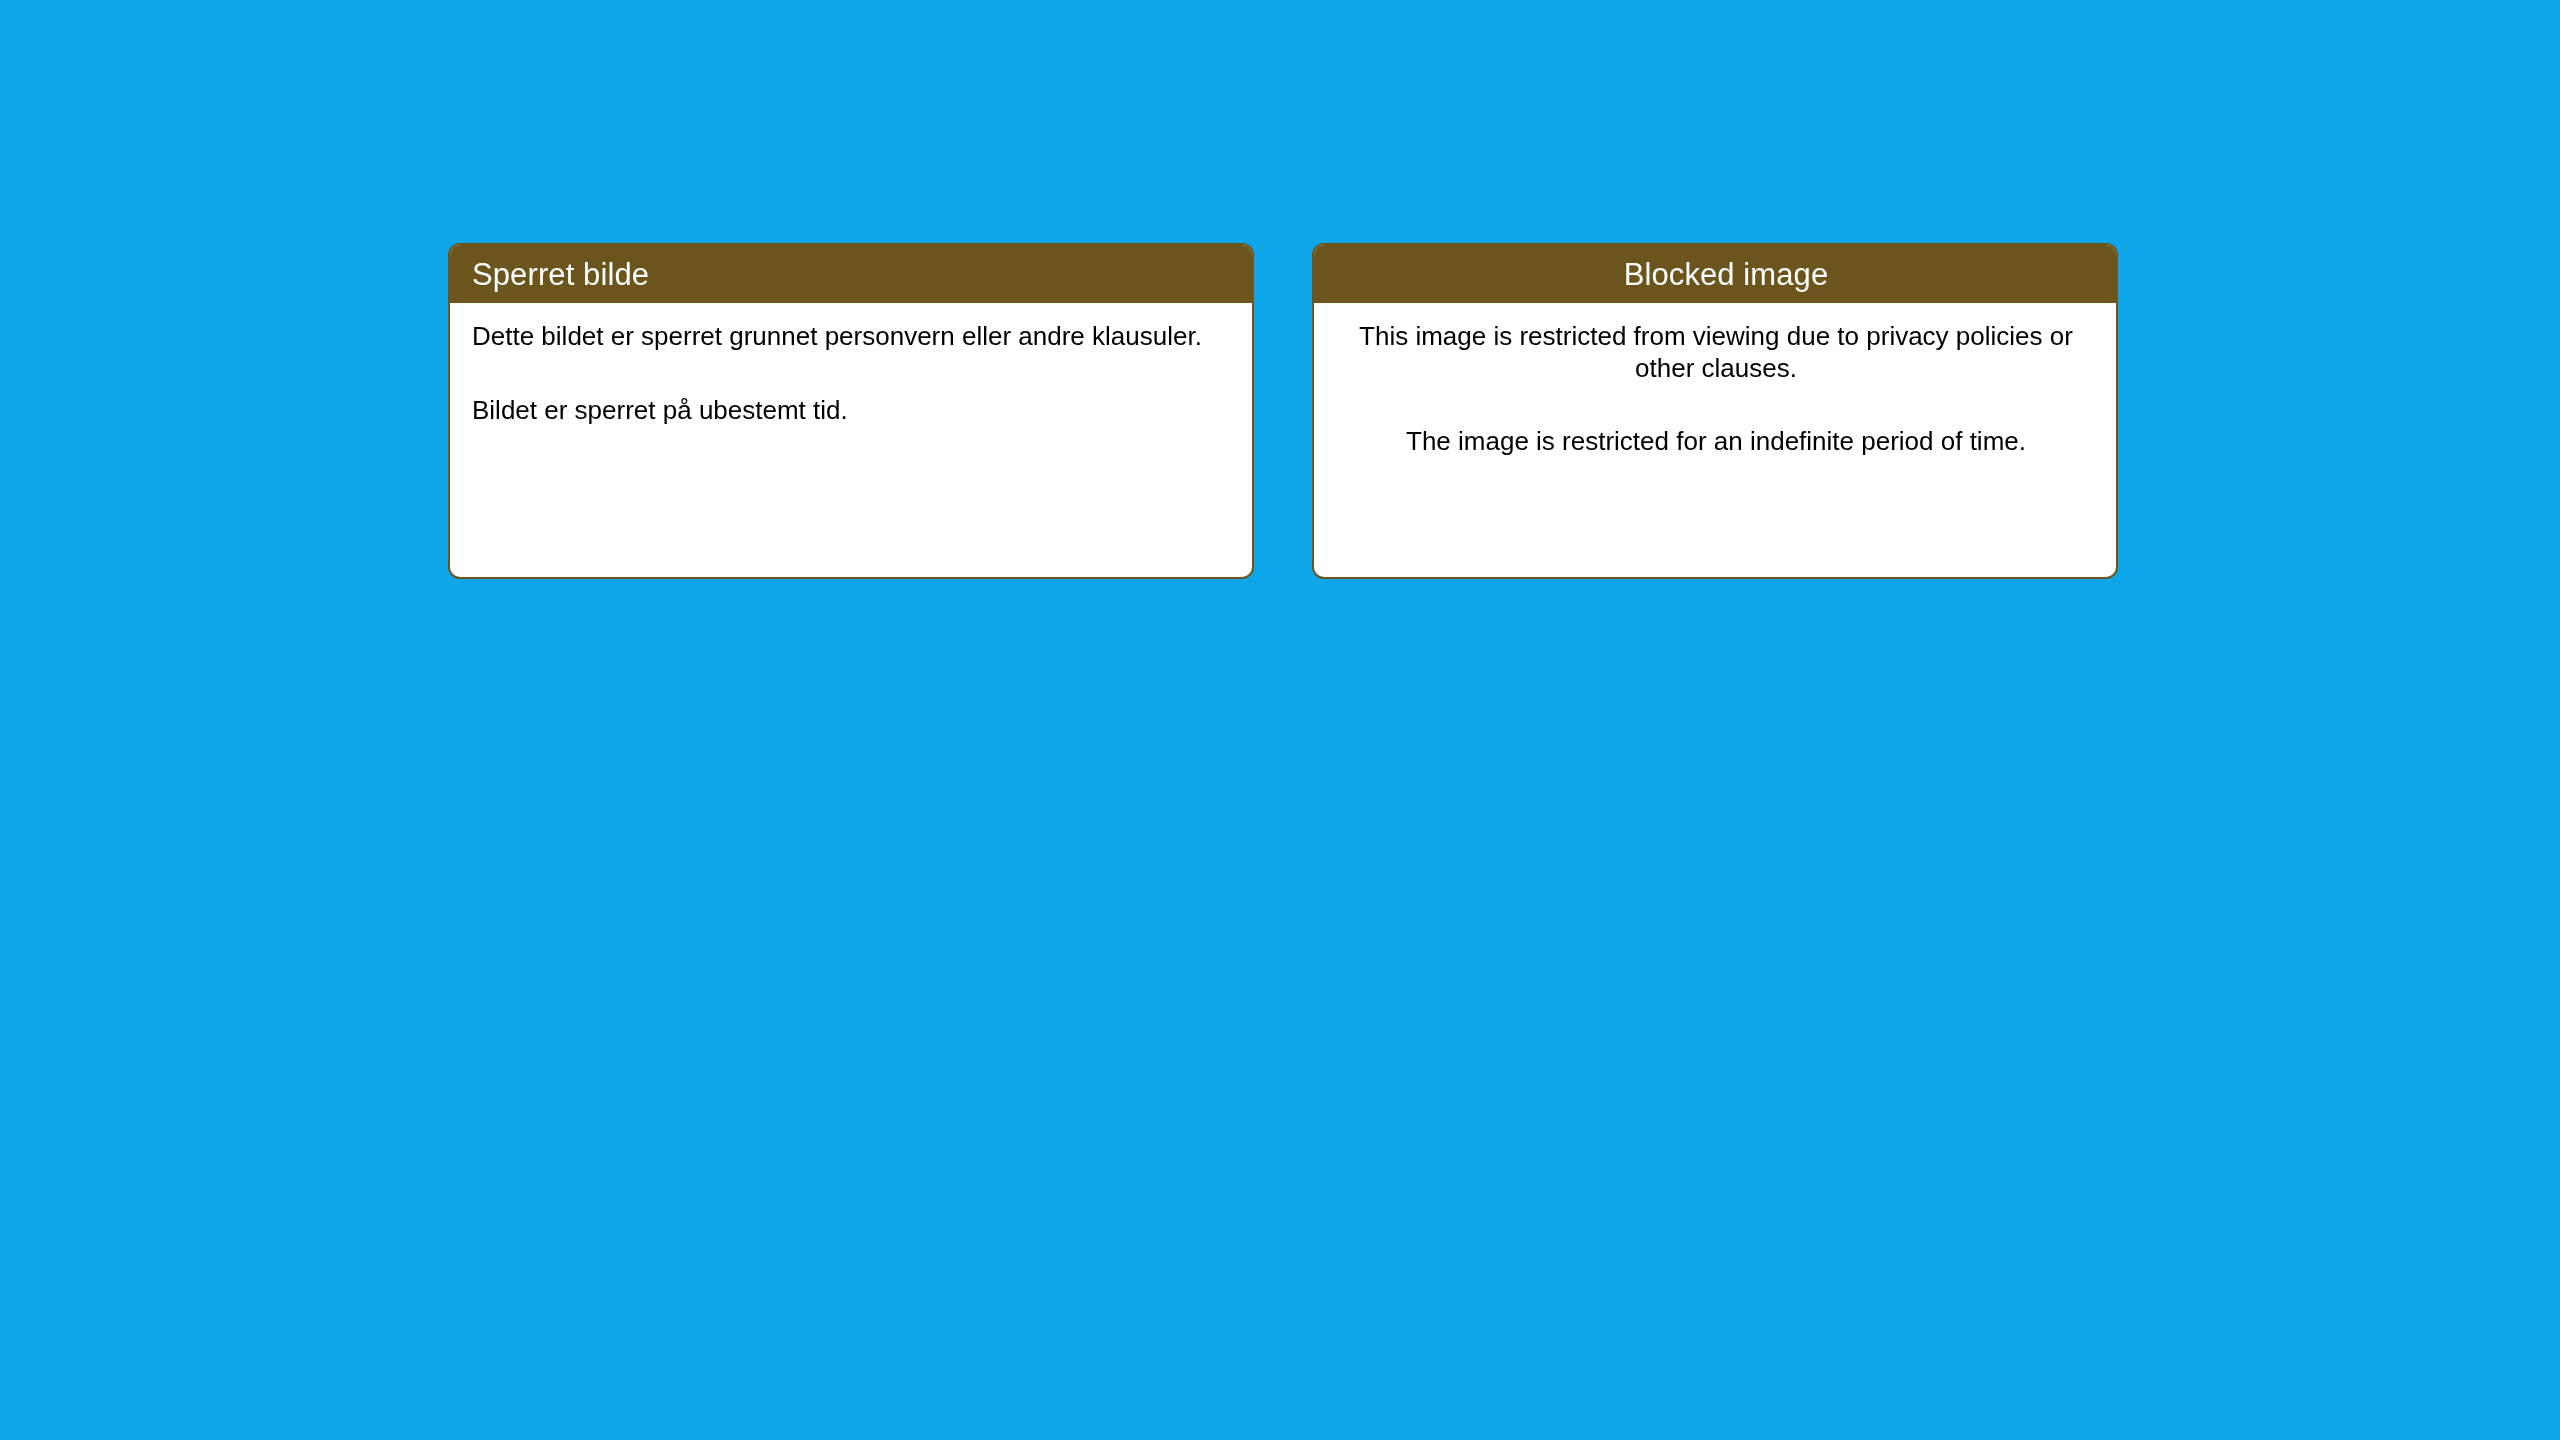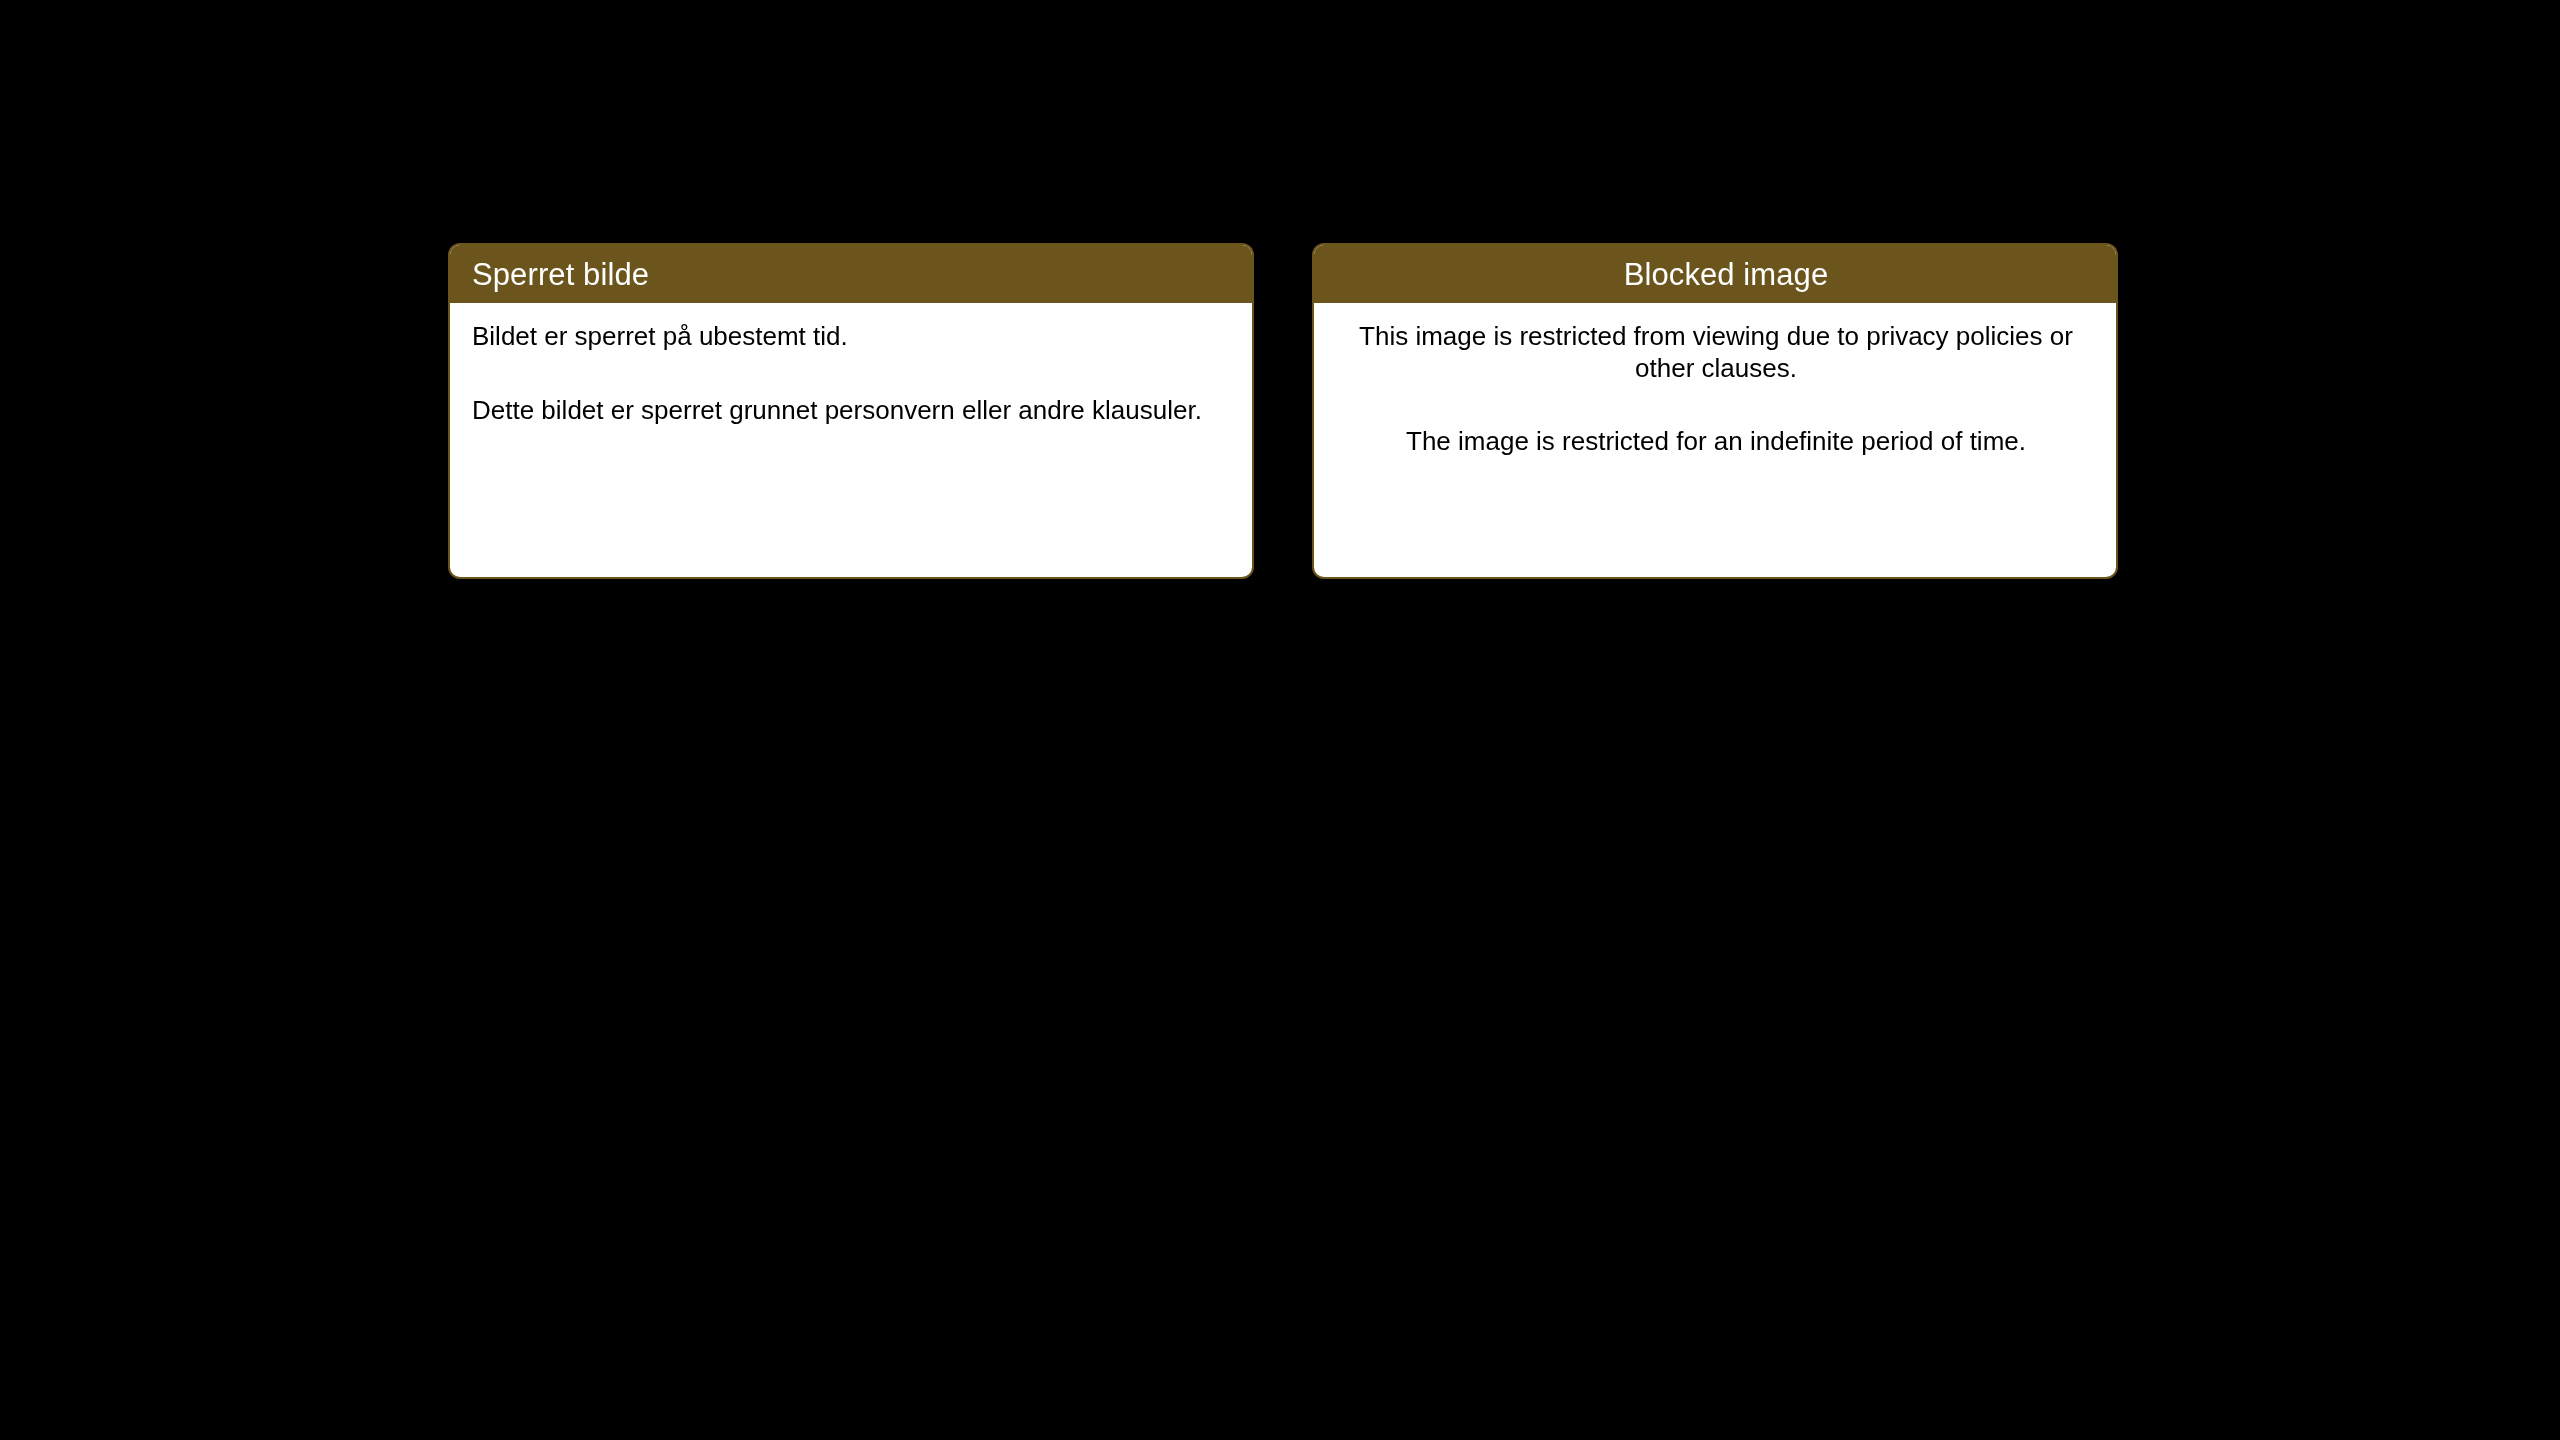--- a/index.html
+++ b/index.html
@@ -15,21 +15,21 @@
     position: relative;
     overflow: hidden;
   }
 
   #stage {
     position: absolute;
     left: 0;
     top: 0;
     width: 2560px;
     height: 1440px;
-    background: #000000;
+    background: #0ea5e9;
   }
 
   .card {
     position: absolute;
     box-sizing: border-box;
     background: #ffffff;
     border: 2px solid #6b551d;
     border-radius: 12px;
     overflow: hidden;
   }
@@ -82,22 +82,22 @@
   }
 </style>
 </head>
 <body>
 
 <div id="stage">
 
   <section class="card" id="card-blocked-no">
     <div class="card-header">Sperret bilde</div>
     <div class="card-body">
+      <p>Dette bildet er sperret grunnet personvern eller andre klausuler.</p>
       <p>Bildet er sperret på ubestemt tid.</p>
-      <p>Dette bildet er sperret grunnet personvern eller andre klausuler.</p>
     </div>
   </section>
 
   <section class="card" id="card-blocked-en">
     <div class="card-header">Blocked image</div>
     <div class="card-body">
       <p>This image is restricted from viewing due to privacy policies or other clauses.</p>
       <p>The image is restricted for an indefinite period of time.</p>
     </div>
   </section>

